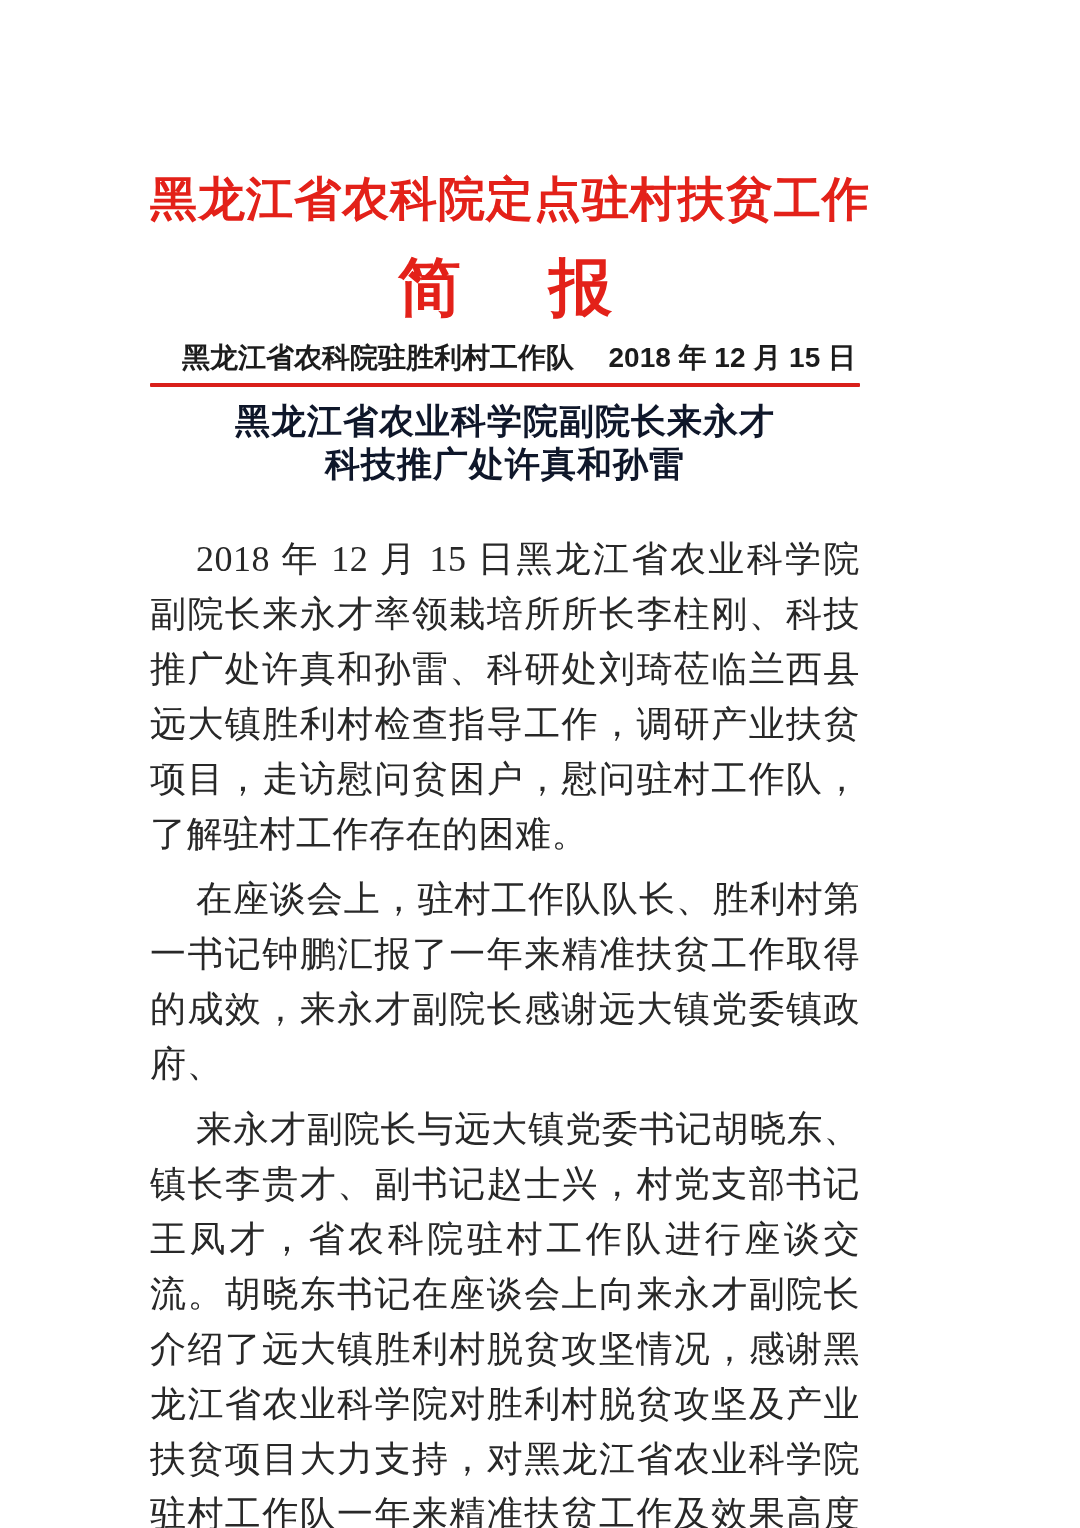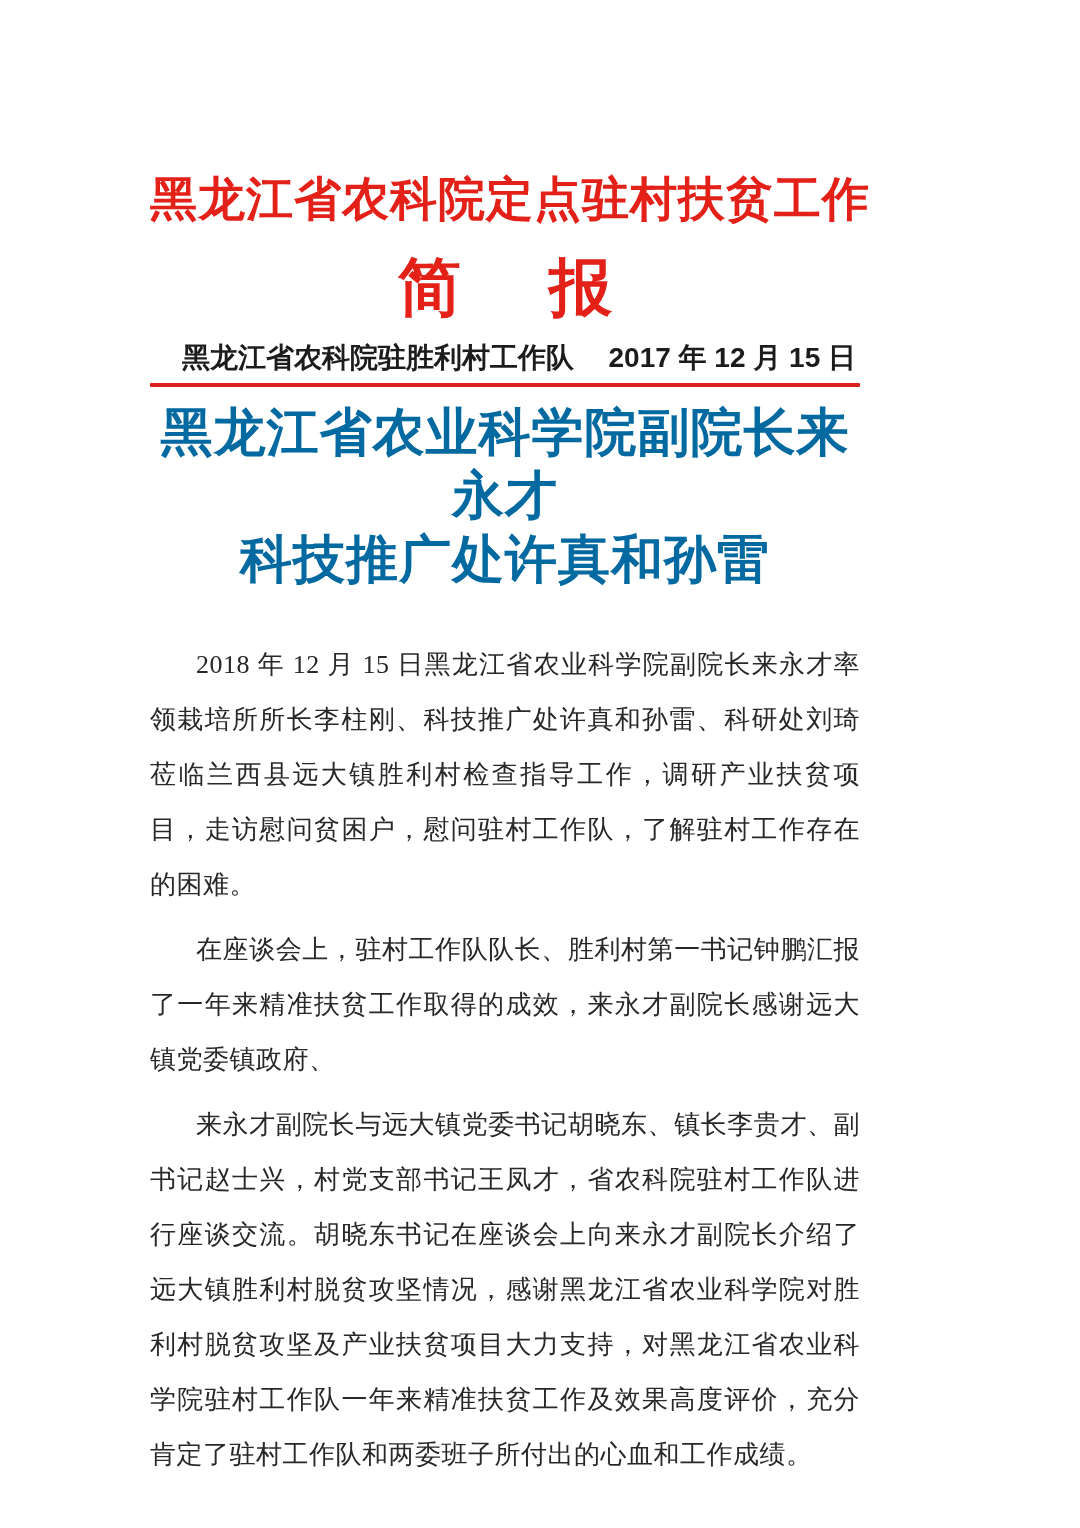--- a/index.html
+++ b/index.html
@@ -76,32 +76,32 @@
     background: #d9201a;
     border-radius: 1px;
   }
 
   
   .article-title {
     margin-top: 14px;
     text-align: center;
     font-family: "Liberation Serif", "DejaVu Serif", serif;
     font-weight: bold;
-    font-size: 52px;
+    font-size: 35px;
     line-height: 1.22;
     letter-spacing: 1px;
-    color: #0369a1;
+    color: #0f172a;
   }
 
   .article-body {
     margin-top: 46px;
   }
 
   .article-body p {
-    font-size: 26px;
+    font-size: 36px;
     line-height: 55px;
     letter-spacing: 0.5px;
     text-align: justify;
     text-justify: inter-ideograph;
     text-indent: 46px;
     color: #282828;
   }
 
   .article-body p + p {
     margin-top: 10px;
@@ -117,21 +117,21 @@
       <div class="masthead-title">黑龙江省农科院定点驻村扶贫工作</div>
 
       <div class="brief-row">
         <span>简</span>
         <span>报</span>
       </div>
 
 
       <div class="issuer-row">
         <span>黑龙江省农科院驻胜利村工作队</span>
-        <span>2017 年 12 月 15 日</span>
+        <span>2018 年 12 月 15 日</span>
       </div>
 
       <div class="red-rule"></div>
     </header>
 
     <main>
       <h1 class="article-title">
         <span>黑龙江省农业科学院副院长来永才</span><br>
         <span>科技推广处许真和孙雷</span>
       </h1>

